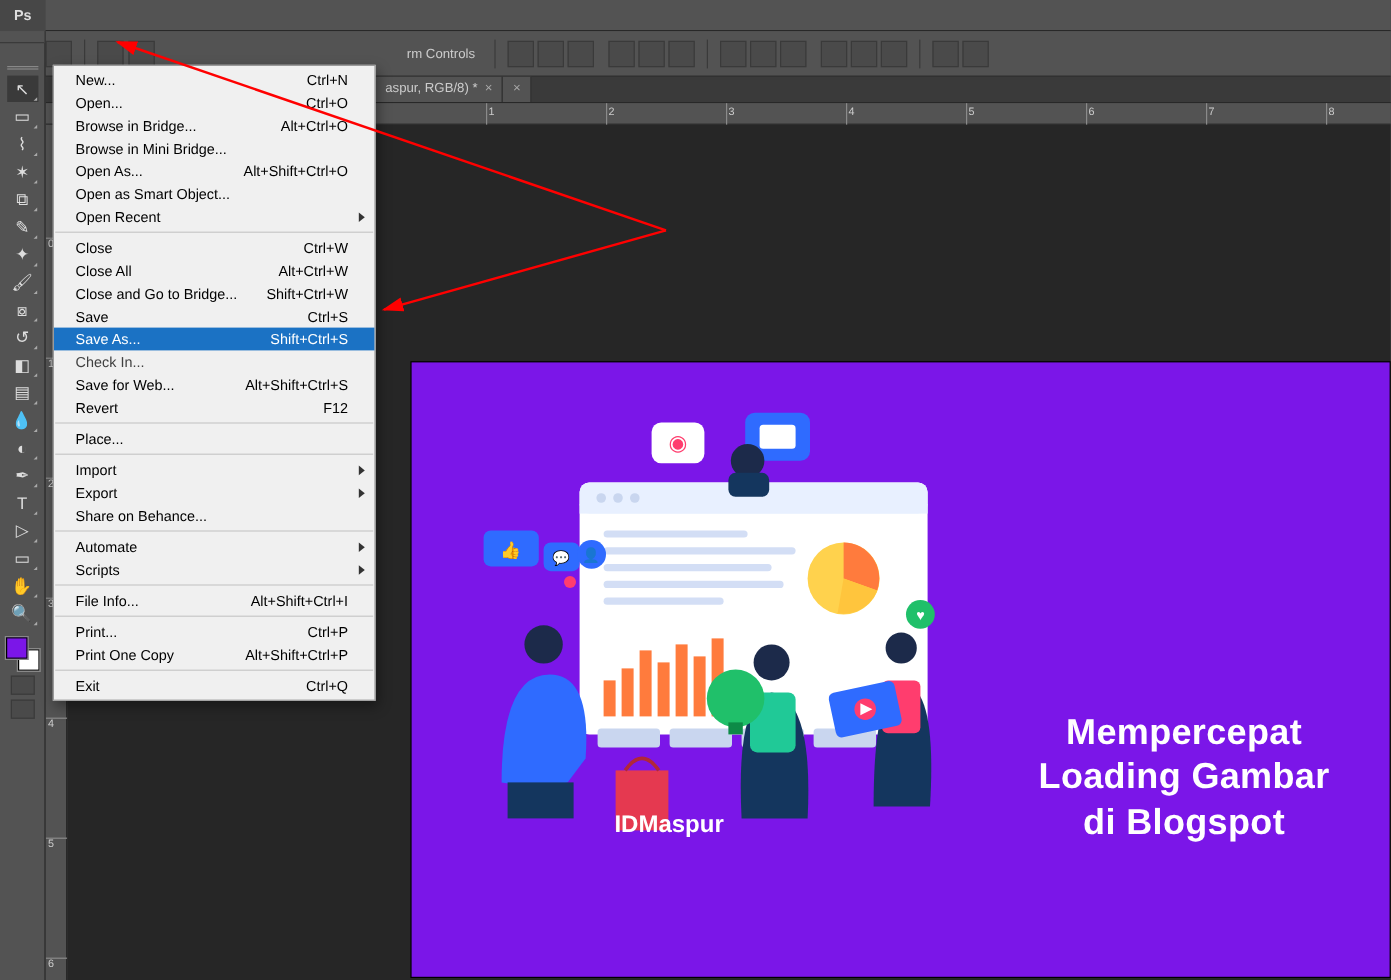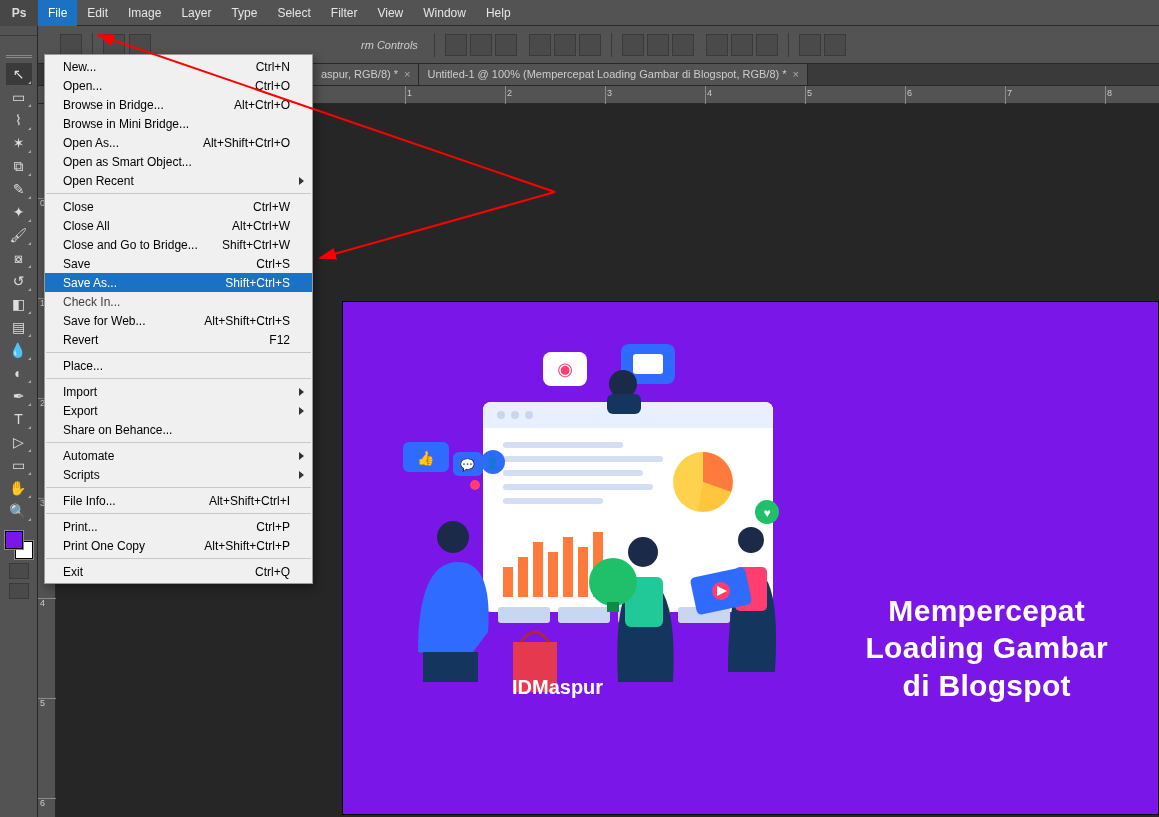--- a/index.html
+++ b/index.html
@@ -5,21 +5,21 @@
 * { margin: 0; padding: 0; box-sizing: border-box; font-family: "Segoe UI", Tahoma, sans-serif; user-select: none; }
 body { width: 1159px; height: 817px; background: #535353; overflow: hidden; position: relative; }
 
 
 .menubar { height: 26px; background: #535353; display: flex; align-items: center; border-bottom: 1px solid #282828; }
 .menubar .logo { width: 38px; height: 26px; display: flex; align-items: center; justify-content: center; color: #ddd; font-weight: bold; font-size: 12px; background:#474747; }
 .menubar .item { padding: 0 10px; height: 26px; line-height: 26px; font-size: 12px; color: #e6e6e6; cursor: pointer; }
 .menubar .item.active { background: #1b72c4; color:#fff; }
 
 
-.optionsbar { height: 38px; background: #535353; border-bottom: 1px solid #282828; display:flex; align-items:center; padding-left:60px; gap:4px;font-style:italic; }
+.optionsbar { height: 38px; background: #535353; border-bottom: 1px solid #282828; display:flex; align-items:center; padding-left:38px; gap:4px; }
 .optionsbar .sep { width:1px; height:24px; background:#3a3a3a; margin:0 6px; }
 .optionsbar .iconbtn { width:22px; height:22px; background:#4a4a4a; border:1px solid #3a3a3a; }
 .optionsbar .label { font-size:11px; color:#ccc; padding:0 6px;}
 .optionsbar .group { display:flex; gap:3px; }
 
 
 .doctabs { position:absolute; top:64px; left:38px; right:0; height:22px; background:#3a3a3a; display:flex; align-items:flex-end; border-bottom:1px solid #282828; overflow:hidden;}
 .doctab { height:22px; padding:0 8px; font-size:11px; color:#ccc; background:#535353; border-right:1px solid #282828; display:flex; align-items:center; gap:6px; cursor:pointer;margin-top:13px;}
 .doctab .x { color:#aaa; font-size:11px; }
 .doctabs .spacer { width:275px; flex:none; }
@@ -64,32 +64,20 @@
 
 
 .grip { position:absolute; top:28px; left:2px; width:34px; height:6px;}
 .grip span{display:block;width:26px;height:1px;background:#888;margin:1px auto;}
 </style>
 </head>
 <body>
 
 <div class="menubar">
   <div class="logo">Ps</div>
-  <div id="menubar-items" style="display: flex;">
-      <div class="item active">File</div>
-      <div class="item">Edit</div>
-      <div class="item">Image</div>
-      <div class="item">Layer</div>
-      <div class="item">Type</div>
-      <div class="item">Select</div>
-      <div class="item">Filter</div>
-      <div class="item">View</div>
-      <div class="item">Window</div>
-      <div class="item">Help</div>
-    </div>
 </div>
 
 <div class="optionsbar">
   <div class="iconbtn"></div>
   <div class="sep"></div>
   <div class="iconbtn"></div>
   <div class="iconbtn"></div>
   <span class="label" style="margin-left:200px">rm Controls</span>
   <div class="sep"></div>
   <div class="group">
@@ -120,21 +108,20 @@
   </div>
 </div>
 
 <div class="doctabs">
   <div class="spacer"></div>
   <div class="doctab">
     <span>aspur, RGB/8) *</span>
     <span class="x">×</span>
   </div>
   <div class="doctab">
-    <span>Untitled-1 @ 100% (Mempercepat Loading Gambar di Blogspot, RGB/8) *</span>
     <span class="x">×</span>
   </div>
 </div>
 
 <div class="ruler-h" id="rulerH">
     <div class="tick" style="left: 267px;"></div>
     <div class="num" style="left: 267px;">0</div>
     <div class="tick" style="left: 367px;"></div>
     <div class="num" style="left: 367px;">1</div>
     <div class="tick" style="left: 467px;"></div>

